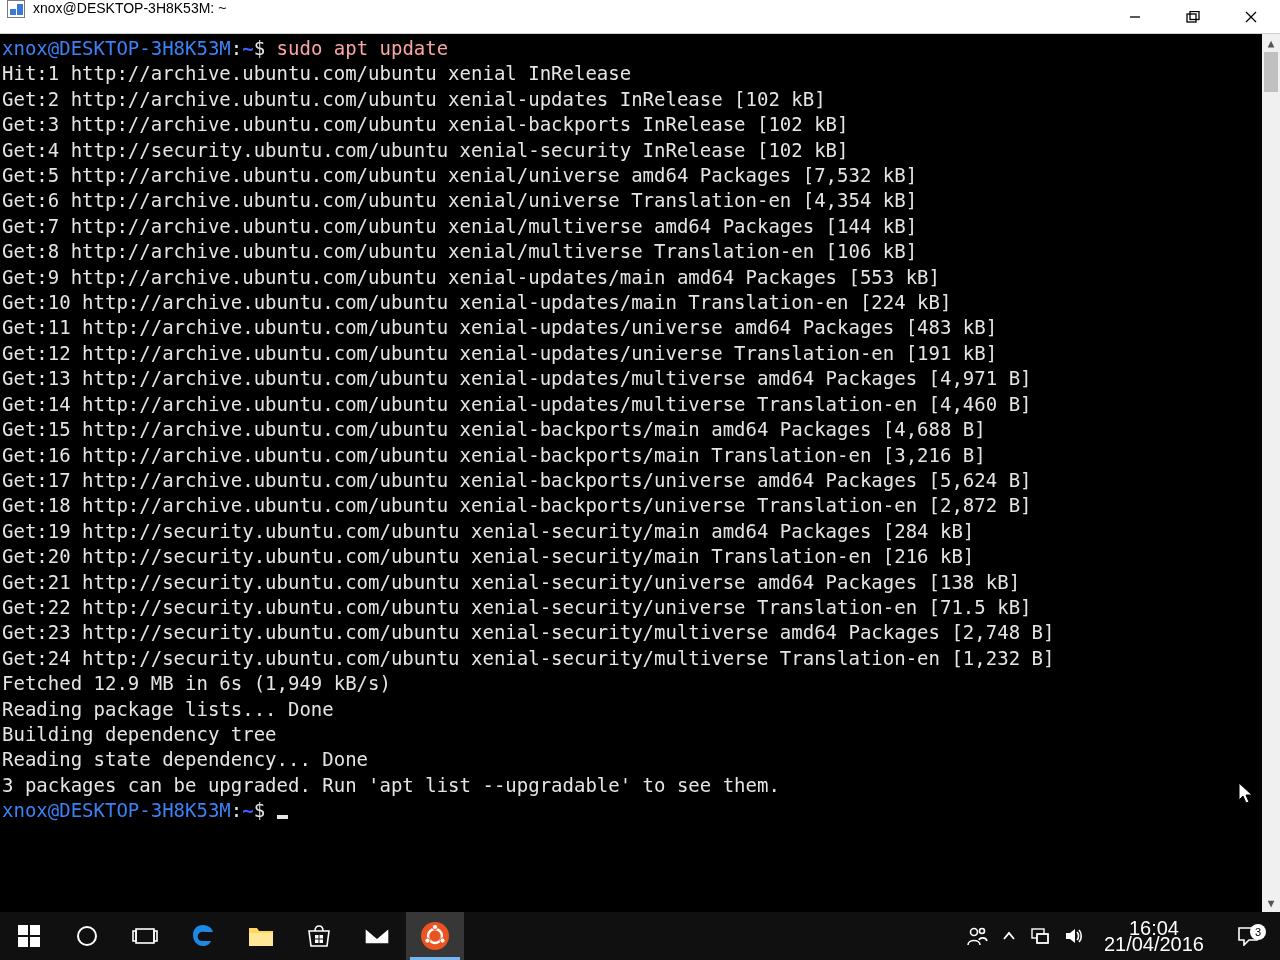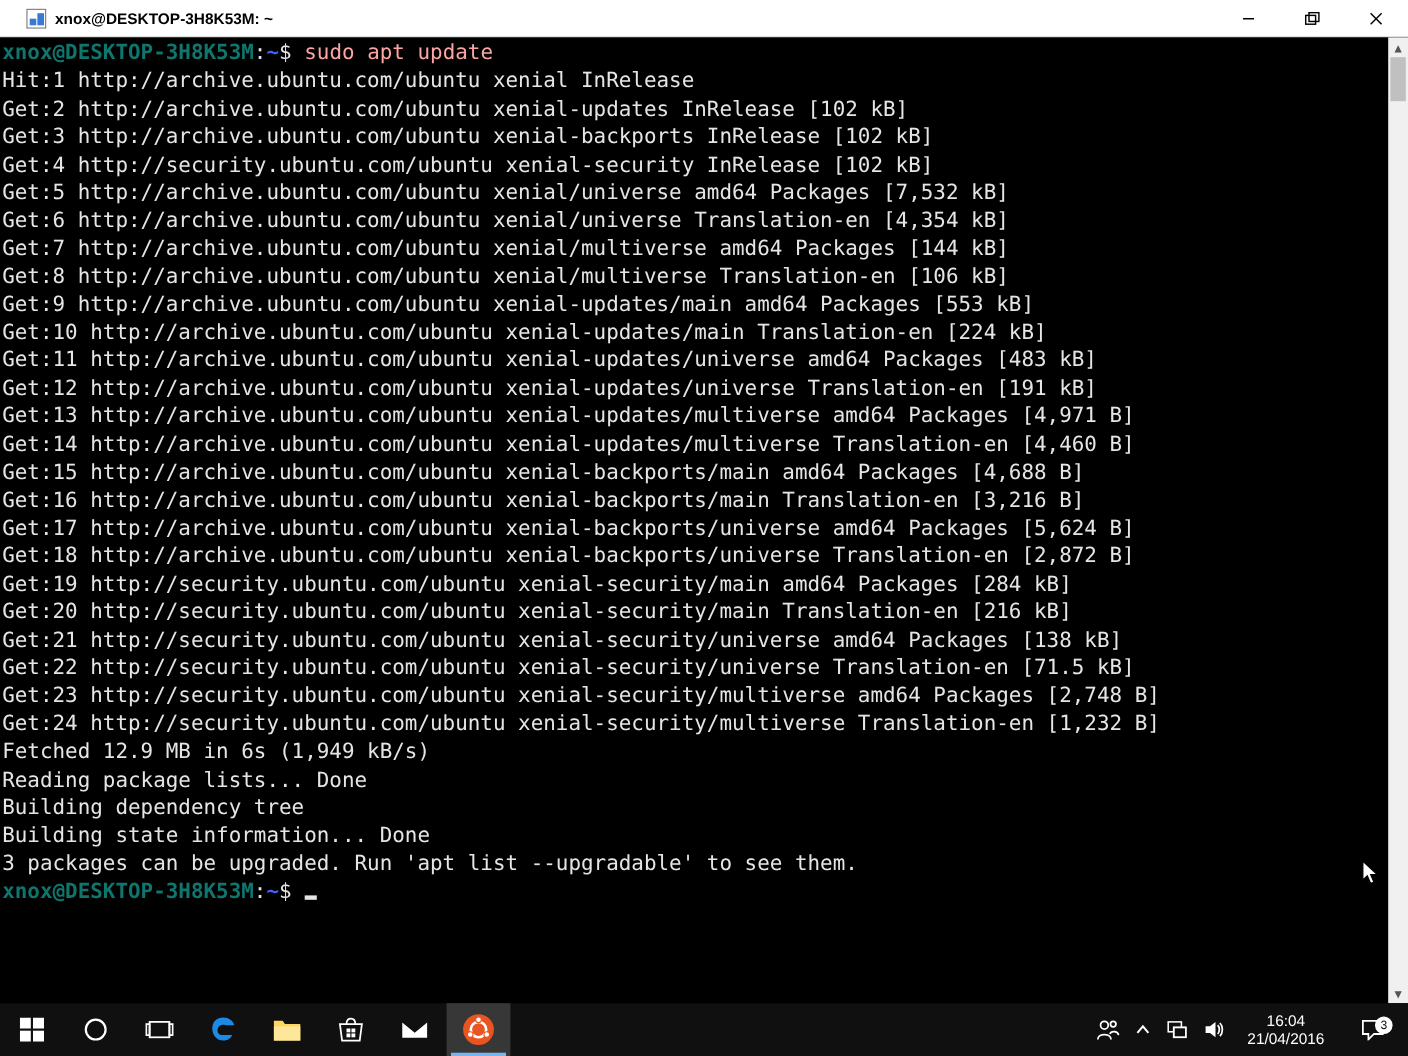--- a/index.html
+++ b/index.html
@@ -9,27 +9,25 @@
     background: #000;
     font-family: "Consolas", "DejaVu Sans Mono", monospace;
     overflow: hidden;
     position: relative;
   }
   
   .titlebar {
     height: 34px;
     background: #fff;
     display: flex;
-    align-items: center;
-    padding-left: 24px;
+    padding-left: 7px;
     color: #000;
     font-family: "Segoe UI", sans-serif;
     font-size: 14px;
     border-bottom: 1px solid #d0d0d0;
-    font-weight: bold;
   }
   .titlebar .app-icon {
     width: 18px;
     height: 18px;
     background: #fff;
     border: 1px solid #7a7a7a;
     display: flex;
     flex-direction: column;
     justify-content: flex-end;
     margin-right: 8px;
@@ -68,21 +66,21 @@
   .terminal {
     position: absolute;
     left: 0; top: 0; right: 18px; bottom: 0;
     color: #e5e5e5;
     font-size: 19px;
     line-height: 25.4px;
     white-space: pre;
     padding: 2px 0 0 2px;
     font-family: "Consolas", "DejaVu Sans Mono", monospace;
   }
-  .terminal .user { color: #0f766e; font-weight: bold; }
+  .terminal .user { color: #3b82f6; font-weight: normal; }
   .terminal .path { color: #4060ff; font-weight: bold; }
   .terminal .out  { color: #e5e5e5; }
   .terminal .cmd  { color: #fca5a5; }
   .cursor {
     display: inline-block;
     width: 11px; height: 4px;
     background: #e5e5e5;
     vertical-align: -2px;
   }
   
@@ -138,21 +136,21 @@
   }
   .taskbar svg { display: block; }
   .taskbar .spacer { flex: 1; }
   .taskbar .tray {
     display: flex;
     align-items: center;
     gap: 14px;
     padding-right: 8px;
   }
   .taskbar .clock {
-    font-size: 14px;
+    font-size: 20px;
     text-align: center;
     line-height: 16px;
     padding: 0 6px;
   }
   .taskbar .action-center {
     width: 48px;
     display:flex;align-items:center;justify-content:center;
     position: relative;
   }
   .taskbar .action-center .badge{
@@ -218,21 +216,21 @@
 <span class="out">Get:18 http://archive.ubuntu.com/ubuntu xenial-backports/universe Translation-en [2,872 B]</span>
 <span class="out">Get:19 http://security.ubuntu.com/ubuntu xenial-security/main amd64 Packages [284 kB]</span>
 <span class="out">Get:20 http://security.ubuntu.com/ubuntu xenial-security/main Translation-en [216 kB]</span>
 <span class="out">Get:21 http://security.ubuntu.com/ubuntu xenial-security/universe amd64 Packages [138 kB]</span>
 <span class="out">Get:22 http://security.ubuntu.com/ubuntu xenial-security/universe Translation-en [71.5 kB]</span>
 <span class="out">Get:23 http://security.ubuntu.com/ubuntu xenial-security/multiverse amd64 Packages [2,748 B]</span>
 <span class="out">Get:24 http://security.ubuntu.com/ubuntu xenial-security/multiverse Translation-en [1,232 B]</span>
 <span class="out">Fetched 12.9 MB in 6s (1,949 kB/s)</span>
 <span class="out">Reading package lists... Done</span>
 <span class="out">Building dependency tree</span>
-<span class="out">Building state information... Done</span>
+<span class="out">Reading state dependency... Done</span>
 <span class="out">3 packages can be upgraded. Run 'apt list --upgradable' to see them.</span>
 <span class="user">xnox@DESKTOP-3H8K53M</span><span class="out">:</span><span class="path">~</span><span class="out">$ </span><span class="cursor"></span></div>
   <div class="scrollbar">
     <div class="arrow">▲</div>
     <div class="track">
       <div class="thumb"></div>
     </div>
     <div class="arrow">▼</div>
   </div>
 </div>

